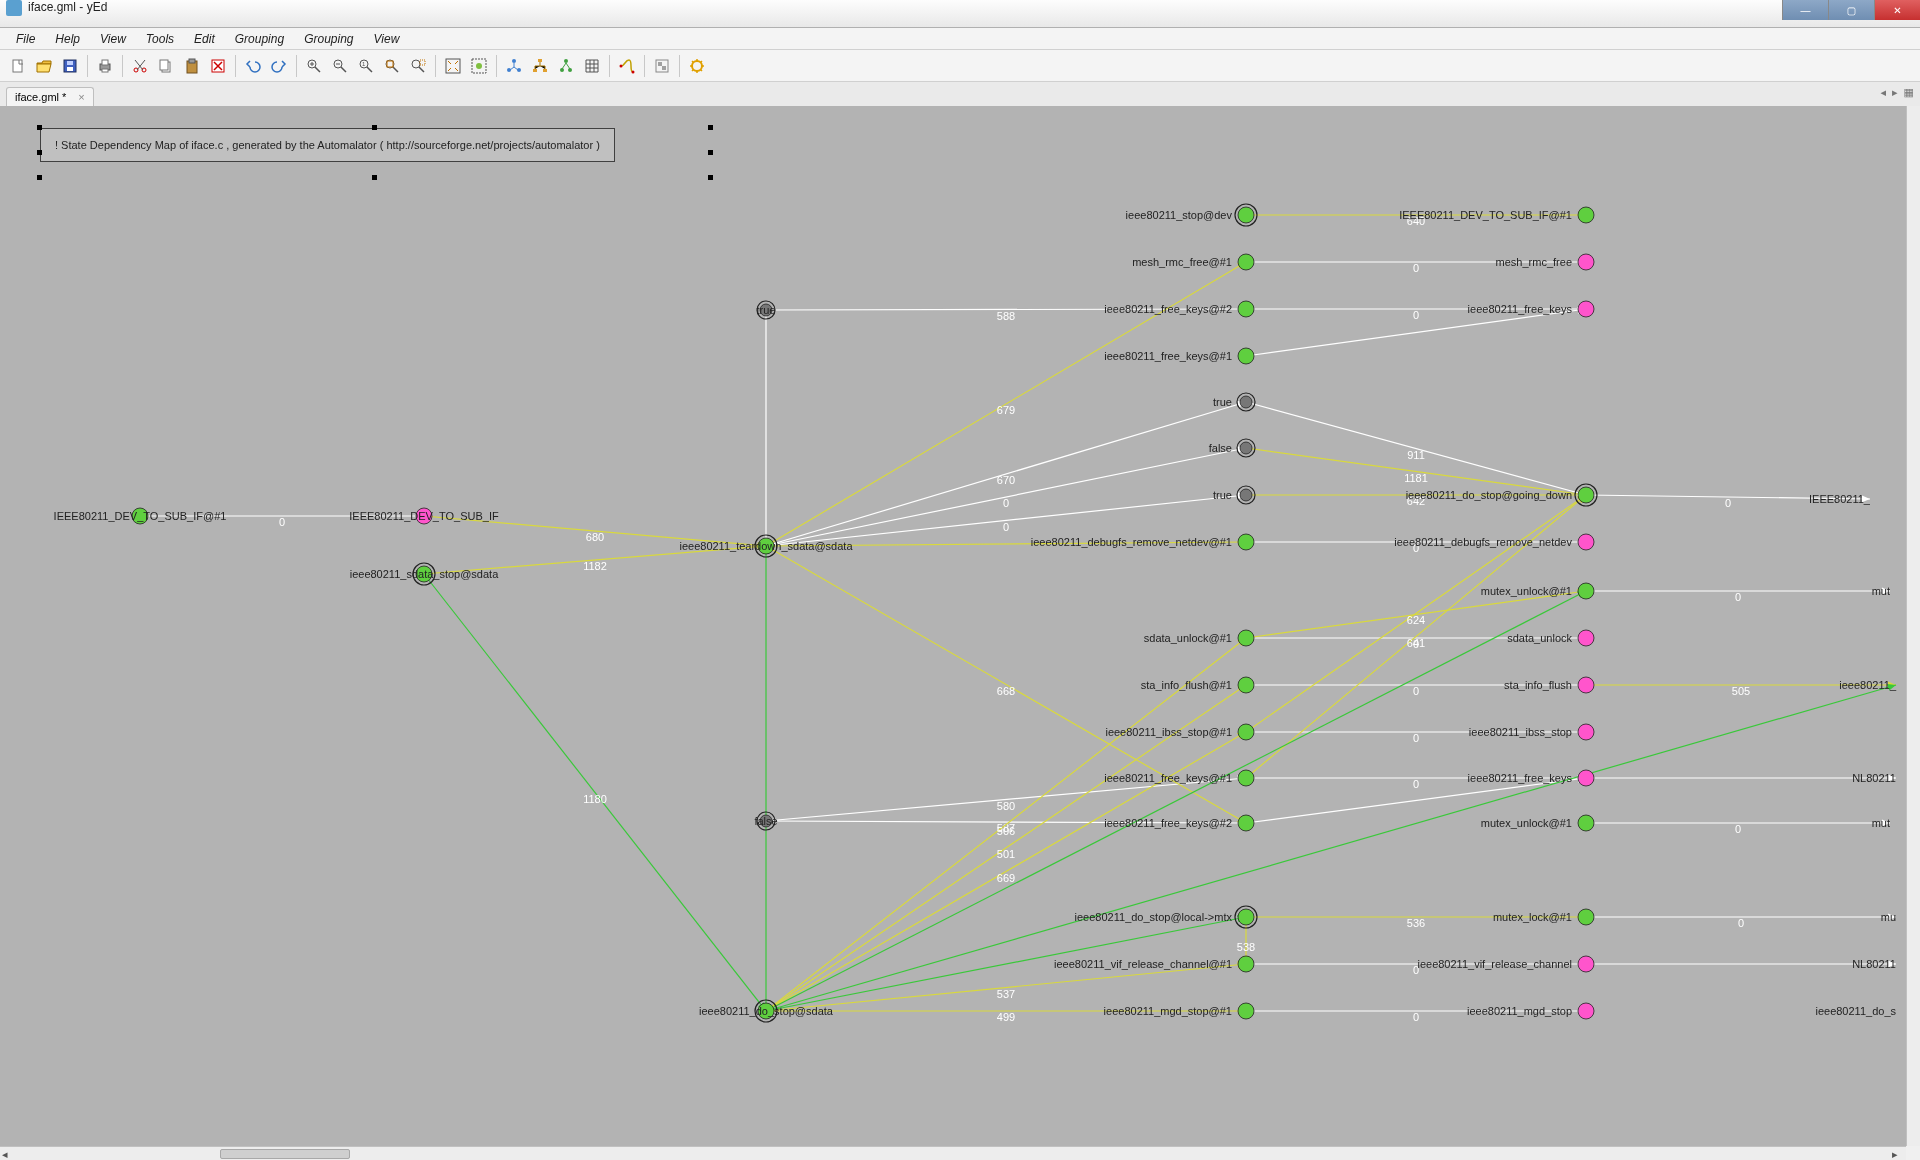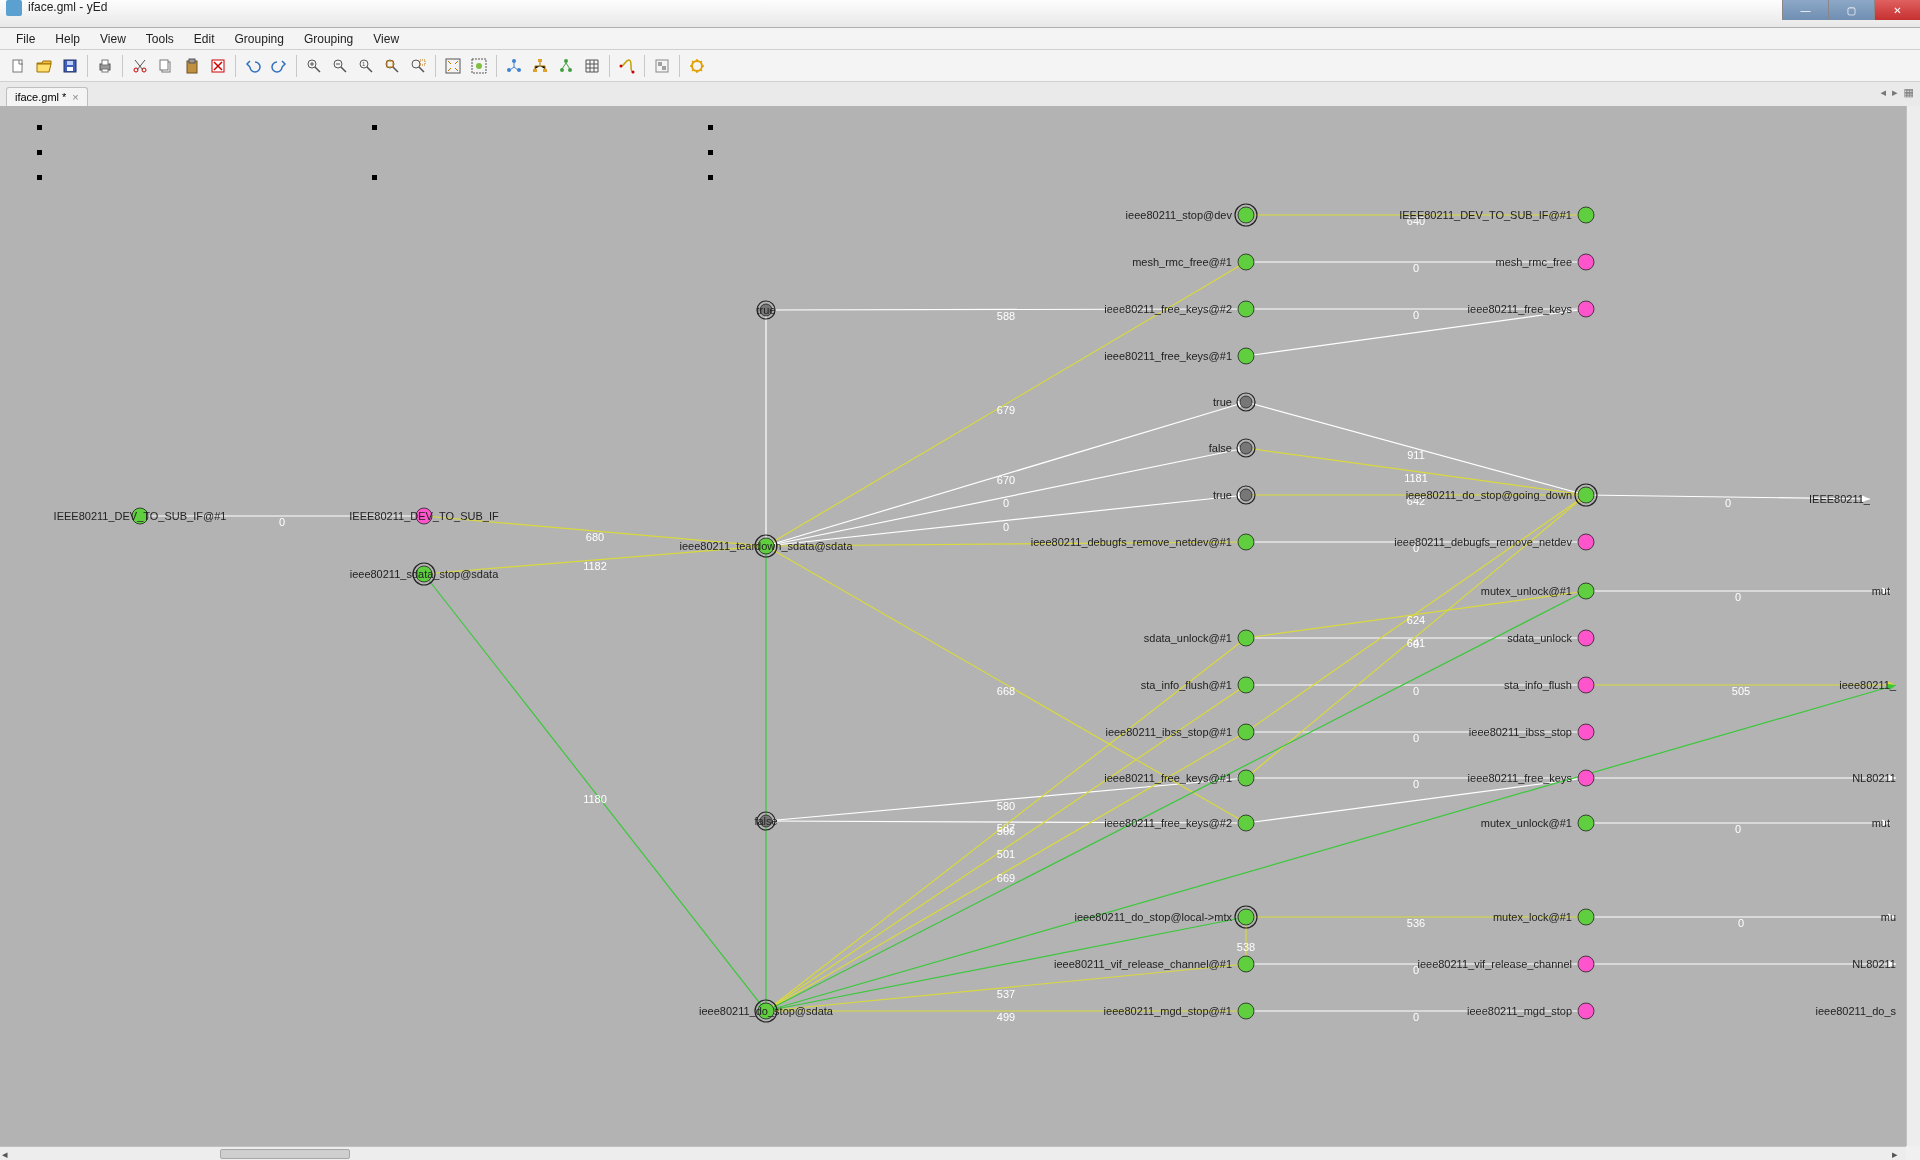--- a/index.html
+++ b/index.html
@@ -39,20 +39,21 @@
 .winbtn.min, .winbtn.max { background: linear-gradient(#8da8c7,#6f8eb2); }
 .winbtn.close { background: linear-gradient(#e06060,#c63030); }
 
 .menubar {
   background: #f4f4f4;
   height: 22px;
   display: flex;
   align-items: center;
   padding: 0 6px;
   border-bottom: 1px solid #d0d0d0;
+  font-style: italic;
 }
 .menubar .menu-item {
   padding: 2px 10px;
   font-size: 12px;
   color: #222;
   cursor: default;
 }
 .toolbar {
   background: #f4f4f4;
   height: 32px;
@@ -81,21 +82,21 @@
   position: relative;
 }
 .tab {
   background: #f4f4f4;
   border: 1px solid #bfbfbf;
   border-bottom: none;
   border-radius: 3px 3px 0 0;
   padding: 3px 8px;
   display: flex;
   align-items: center;
-  gap: 6px;
+  gap: 12px;
   font-size: 11px;
 }
 .tab .close-x { color: #888; cursor: pointer; }
 .tabctrl { position: absolute; right: 6px; top: 4px; display: flex; gap: 6px; color: #777; }
 .tabctrl span { cursor: pointer; }
 
 .canvas-wrap {
   position: absolute;
   top: 106px; left: 0; right: 0; bottom: 14px;
   background: #b3b3b3;
@@ -633,20 +634,23 @@
         </g>
         <g>
           <text x="1896" y="862" class="node-label" text-anchor="end">NL80211</text>
         </g>
         <g>
           <text x="1896" y="909" class="node-label" text-anchor="end">ieee80211_do_s</text>
         </g>
       </g>
   </svg>
 
+  <div class="title-box">
+    <span>! State Dependency Map of iface.c , generated by the Automalator ( http://sourceforge.net/projects/automalator )</span>
+  </div>
 
   <div class="sel-handle" style="left:37px; top:19px;"></div>
   <div class="sel-handle" style="left:372px; top:19px;"></div>
   <div class="sel-handle" style="left:708px; top:19px;"></div>
   <div class="sel-handle" style="left:37px; top:44px;"></div>
   <div class="sel-handle" style="left:708px; top:44px;"></div>
   <div class="sel-handle" style="left:37px; top:69px;"></div>
   <div class="sel-handle" style="left:372px; top:69px;"></div>
   <div class="sel-handle" style="left:708px; top:69px;"></div>
 </div>

